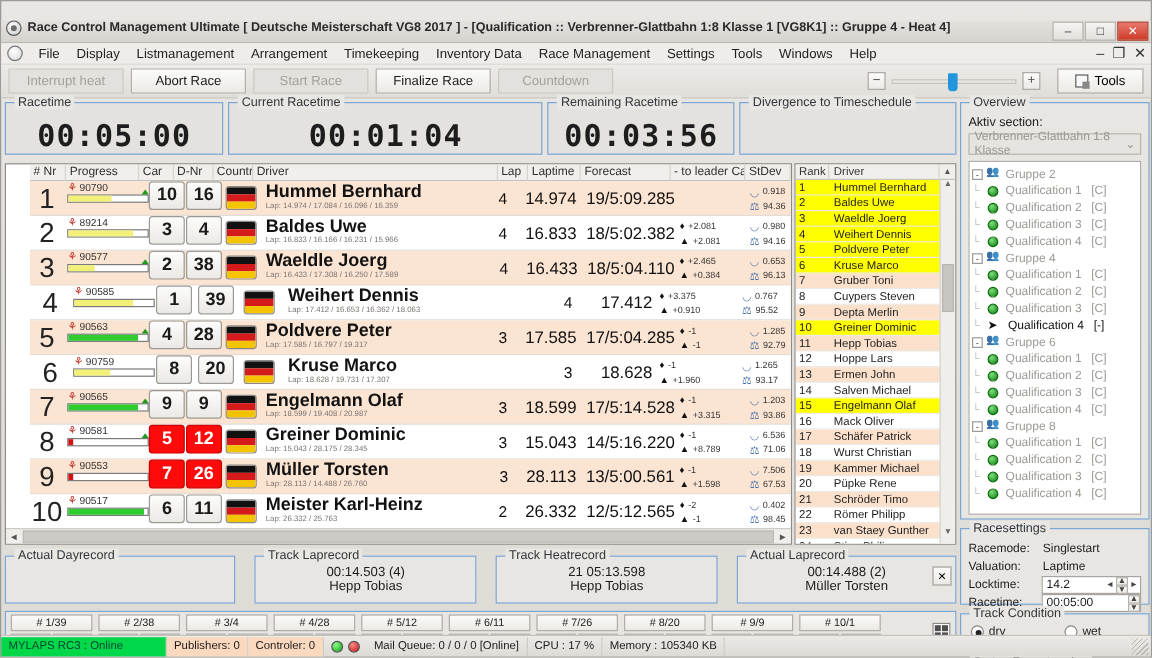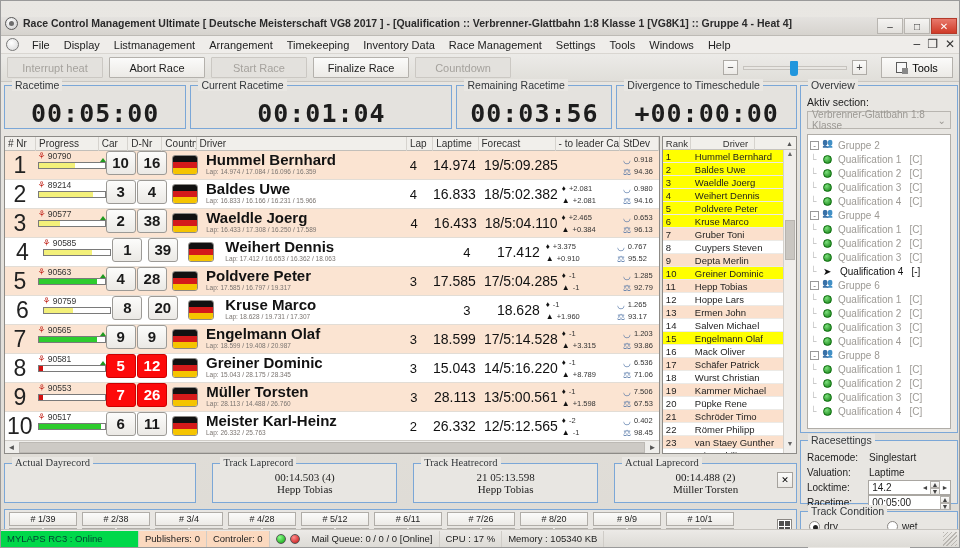--- a/index.html
+++ b/index.html
@@ -154,21 +154,21 @@
   .lcd {
     font-family: "DejaVu Sans Mono", monospace;
     font-size: 25px; letter-spacing: 1px; color: #1d1d1d;
     font-weight: bold;
     padding-top: 5px;
   }
   .t1 { width: 206px; } .t2 { width: 296px; } .t3 { width: 176px; } .t4 { width: 204px; }
 
   
   .table-area { display: flex; margin-top: 7px; height: 318px; gap: 2px; }
-  .grid-wrap { width: 660px; border: 1px solid #8d8b87; background: #fff; position: relative; overflow: hidden; }
+  .grid-wrap { width: 660px; border: 1px solid #8d8b87; background: #fff; position: relative; overflow: hidden; padding-left: 20px; }
   .grid-head {
     display: flex; height: 14px; background: #f1efeb;
     border-bottom: 1px solid #c2bfba; font-size: 10px; color: #303030;
     align-items: center;
   }
   .grid-head > div { padding-left: 3px; border-right: 1px solid #d6d3ce; height: 14px; line-height: 14px; overflow:hidden; white-space:nowrap;}
   .c-nr { width: 38px; } .c-prog { width: 78px; } .c-car { width: 36px; }
   .c-dnr { width: 42px; } .c-ctry { width: 42px; } .c-driver { width: 264px; }
   .c-lap { width: 32px; } .c-laptime { width: 56px; } .c-forecast { width: 96px; }
   .c-leader { width: 80px; } .c-stdev { width: 48px; }
@@ -229,40 +229,40 @@
     position: absolute; bottom: 0; left: 0; right: 0; height: 13px;
     background: #efeeeb; border-top: 1px solid #cfccc7;
     display: flex; align-items: center; justify-content: space-between;
   }
   .hscroll .arw { width: 13px; text-align: center; font-size: 8px; color: #555; }
   .hscroll .thumb { flex: 1; height: 11px; margin: 0 1px; background: #cdcac5; border: 1px solid #bcb9b4; }
 
   
   .ranklist { width: 136px; border: 1px solid #8d8b87; background: #fff; position: relative; overflow: hidden; }
   .rl-head { display: flex; height: 13px; background: #f1efeb; border-bottom: 1px solid #c6c3be;
-             font-size: 9.5px; color: #333; align-items: center; gap: 28px; }
+             font-size: 9.5px; color: #333; align-items: center; }
   .rl-head .h1 { width: 28px; padding-left: 3px; border-right: 1px solid #d6d3ce; height:13px; line-height:13px;}
   .rl-head .h2 { flex: 1; padding-left: 4px; border-right: 1px solid #d6d3ce; height:13px; line-height:13px;}
   .rl-head .h3 { width: 13px; text-align:center; font-size:7px; color:#555;}
   .rl-body { height: 304px; overflow: hidden; position: relative; }
   .rl-row { display: flex; height: 13px; align-items: center; font-size: 9.5px; color: #1d1d1d;
             border-bottom: 1px solid #eceae6; }
   .rl-row .n { width: 28px; padding-left: 3px; }
   .rl-row .d { flex: 1; padding-left: 4px; }
   .rl-row.y { background: #ffff00; }
   .rl-row.p { background: #fbe0cc; }
   .rl-row.w { background: #ffffff; }
   .rl-scroll { position: absolute; right: 0; top: 13px; width: 13px; bottom: 0; background: #f0eeeb;
                border-left: 1px solid #d4d1cc; }
   .rl-scroll .up, .rl-scroll .dn { height: 13px; text-align: center; font-size: 7px; color: #666; }
   .rl-scroll .bar { position: absolute; top: 70px; left: 1px; right: 1px; height: 40px;
                     background: #c9c6c1; border: 1px solid #b7b4af; }
 
   
-  .records { display: flex; gap: 16px; margin-top: 9px; height: 40px; font-family: Liberation Serif, serif; }
+  .records { display: flex; gap: 16px; margin-top: 9px; height: 40px; }
   .rec { border: 1px solid #7ba7d7; position: relative; background: #e8e6e2;
          display: flex; flex-direction: column; align-items: center; justify-content: center; }
   .rec .gb-label { position: absolute; top: -7px; left: 7px; background: #e9e7e3; padding: 0 3px;
                    font-size: 10.5px; color: #33373b; white-space: nowrap; }
   .rec .v1 { font-size: 11px; color: #1c1c1c; }
   .rec .v2 { font-size: 11px; color: #1c1c1c; }
   .r1 { width: 204px; } .r2 { width: 196px; } .r3 { width: 196px; } .r4 { width: 194px; }
   .rec .xbtn { position: absolute; right: 3px; top: 8px; width: 16px; height: 16px;
                border: 1px solid #a5a29d; background: linear-gradient(#fbfbfa,#ebe9e5);
                display: flex; align-items: center; justify-content: center; font-size: 9px; }
@@ -419,21 +419,20 @@
         <div class="timer-box t2">
           <span class="gb-label">Current Racetime</span>
           <span class="lcd">00:01:04</span>
         </div>
         <div class="timer-box t3">
           <span class="gb-label">Remaining Racetime</span>
           <span class="lcd">00:03:56</span>
         </div>
         <div class="timer-box t4">
           <span class="gb-label">Divergence to Timeschedule</span>
-          <span class="lcd">+00:00:00</span>
         </div>
       </div>
 
       <div class="table-area">
         <div class="grid-wrap">
           <div class="grid-head">
             <div class="c-nr"># Nr</div>
             <div class="c-prog">Progress</div>
             <div class="c-car">Car</div>
             <div class="c-dnr">D-Nr</div>

